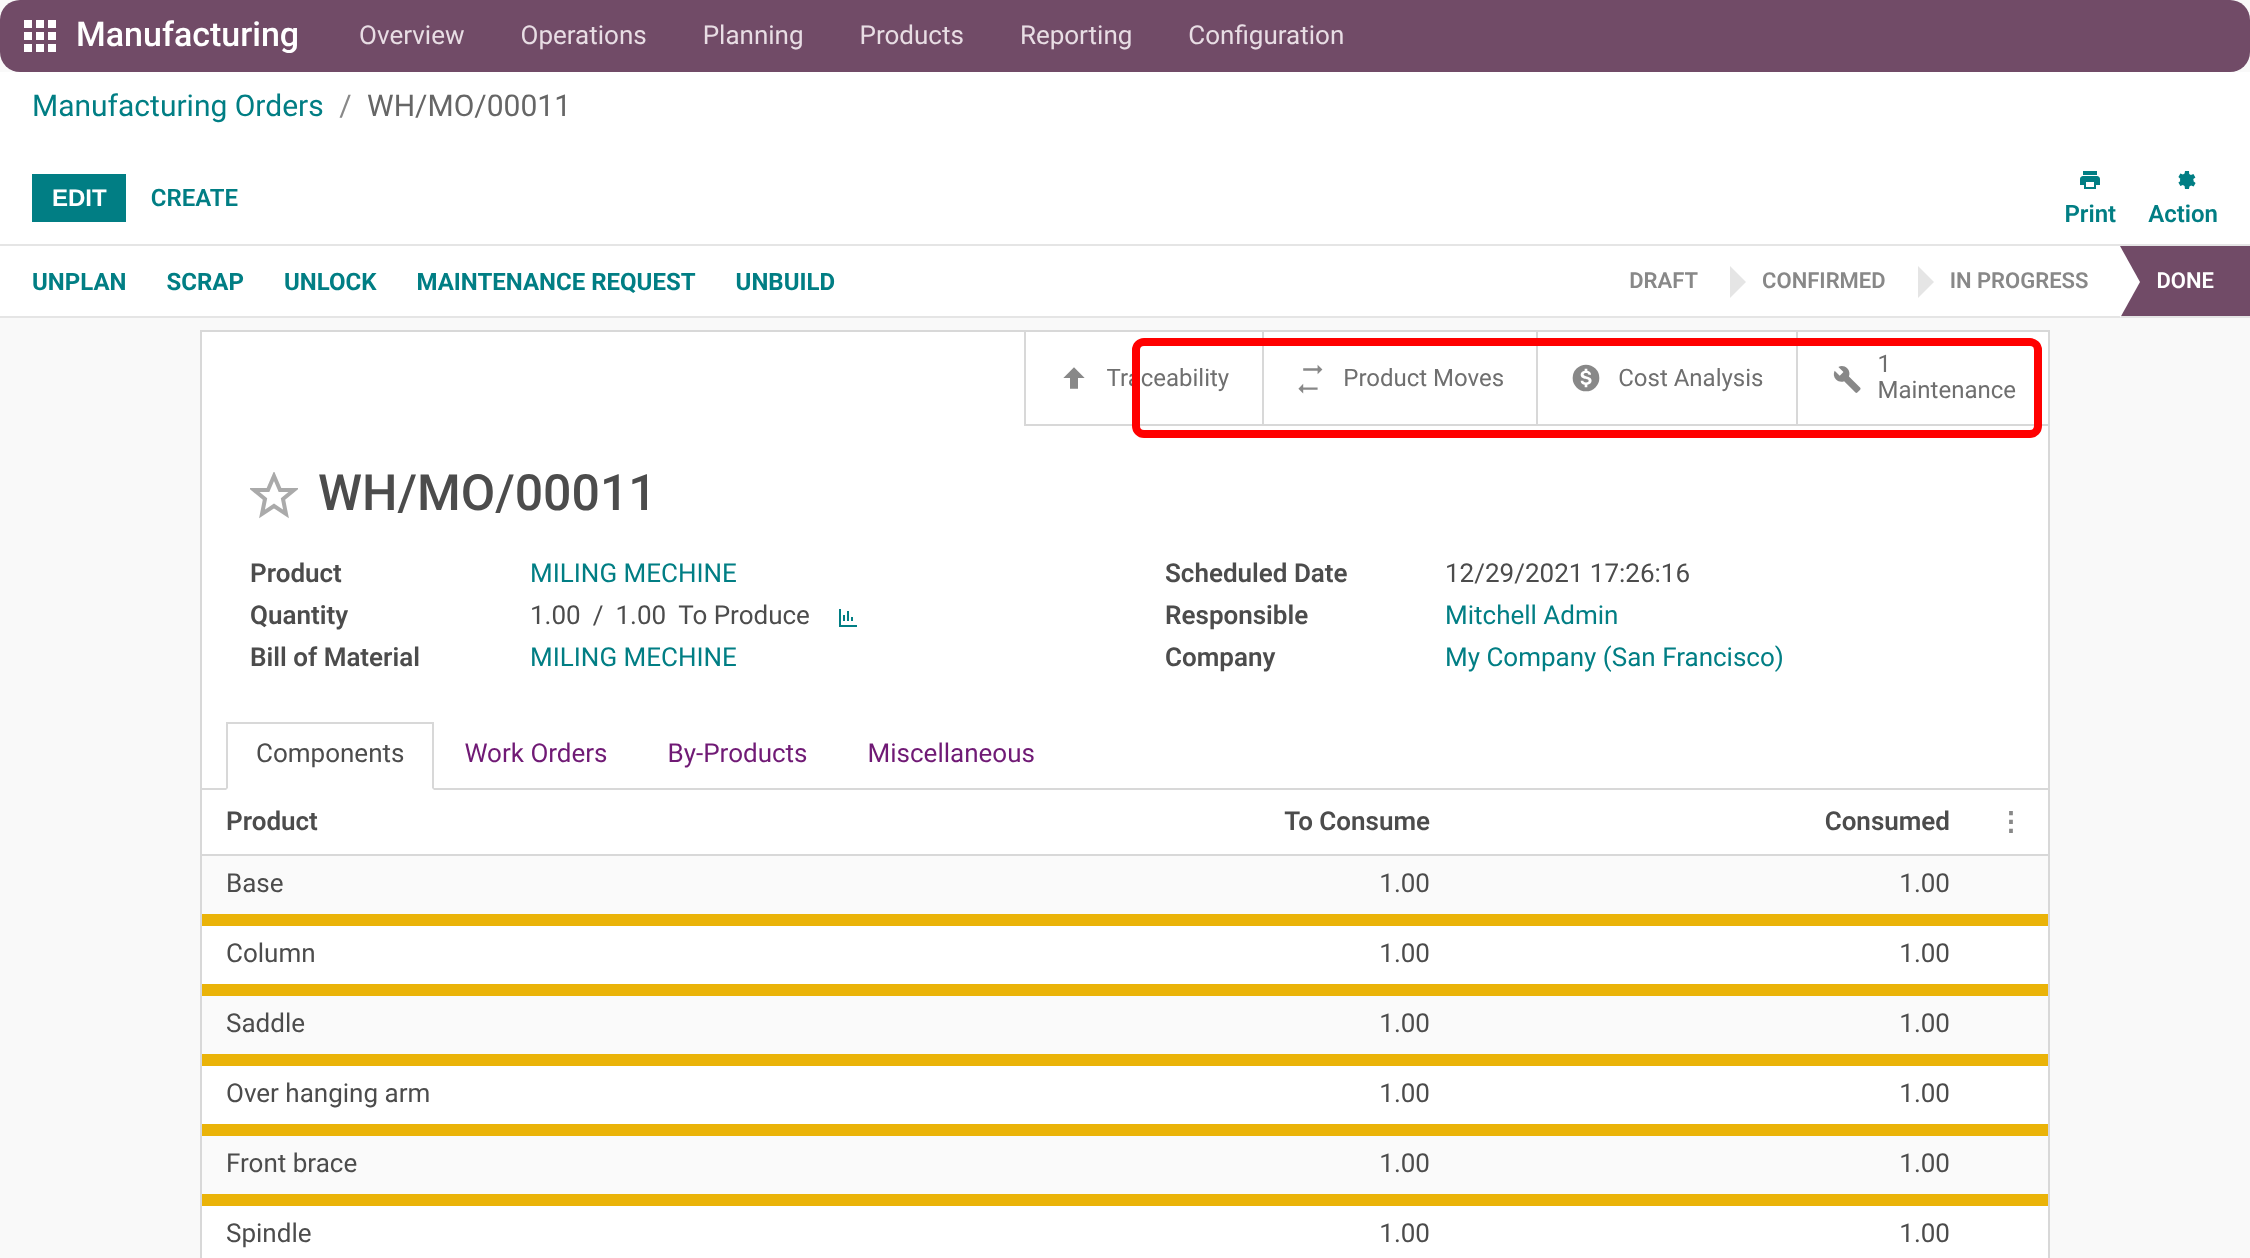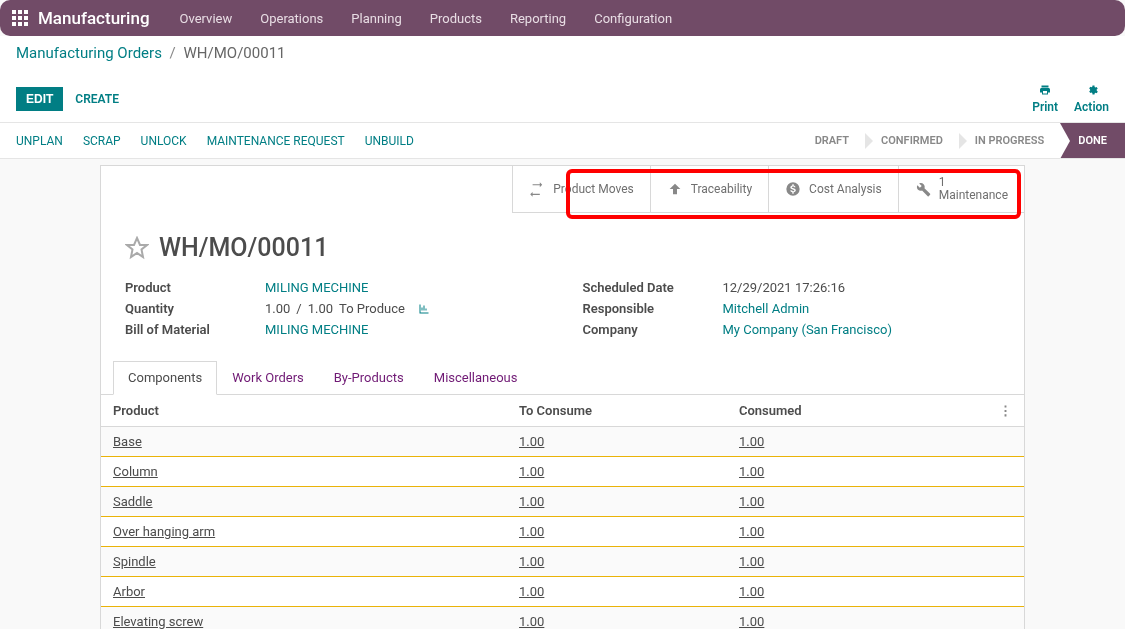--- a/index.html
+++ b/index.html
@@ -18,21 +18,21 @@
 
 .controlbar { display: flex; align-items: center; justify-content: space-between; padding-bottom: 8px; }
 .controlbar-left { display: flex; align-items: center; gap: 12px; }
 .btn-edit { background: #017e84; color: #fff; border: none; padding: 5px 10px; font-size: 12px; font-weight: 600; cursor: pointer; }
 .btn-create { color: #017e84; font-size: 12px; font-weight: 600; cursor: pointer; }
 .controlbar-right { display: flex; align-items: center; gap: 16px; color: #017e84; font-size: 12px; font-weight: 600; }
 .ctrl-link { cursor: pointer; display: inline-flex; align-items: center; gap: 4px; flex-direction: column; }
 
 .statusbar { background: #fff; border-bottom: 1px solid #e5e5e5; display: flex; justify-content: space-between; align-items: center; padding: 0 0 0 16px; height: 36px; }
 .statusbar-left { display: flex; gap: 20px; }
-.status-action { color: #017e84; font-size: 12px; font-weight: 400; cursor: pointer; }
+.status-action { color: #017e84; font-size: 12px; font-weight: 700; cursor: pointer; }
 .statusbar-right { display: flex; align-items: center; height: 100%; }
 .stage { color: #888; font-size: 11px; font-weight: 600; padding: 0 16px; height: 100%; display: flex; align-items: center; position: relative; }
 .stage-arrow::after { content: ""; position: absolute; right: -8px; top: 50%; transform: translateY(-50%); width: 0; height: 0; border-top: 8px solid transparent; border-bottom: 8px solid transparent; border-left: 8px solid #e5e5e5; }
 .stage.active { background: #714b67; color: #fff; padding: 0 18px; }
 .stage.active::before { content: ""; position: absolute; left: 0; top: 0; width: 0; height: 0; border-top: 18px solid transparent; border-bottom: 18px solid transparent; border-left: 10px solid #fff; }
 
 .sheet-wrap { padding: 0 100px; margin-top: 6px; }
 .sheet { background: #fff; border: 1px solid #d8d8d8; position: relative; }
 
 .stat-row { display: flex; justify-content: flex-end; border-bottom: none; }
@@ -56,22 +56,22 @@
 .fval .link { color: #017e84; cursor: pointer; }
 .fval .qty { display: inline-flex; align-items: center; gap: 6px; }
 .fval .chart-icon { color: #017e84; margin-left: 6px; }
 
 .tabs { display: flex; border-bottom: 1px solid #d8d8d8; padding: 0 12px; }
 .tab { padding: 8px 14px; font-size: 13px; color: #701a75; cursor: pointer; border: 1px solid transparent; }
 .tab.active { border: 1px solid #d8d8d8; border-bottom: 1px solid #fff; margin-bottom: -1px; color: #4c4c4c; background: #fff; }
 
 .comp-table { width: 100%; border-collapse: collapse; margin-bottom: 30px; }
 .comp-table th { text-align: left; font-weight: 600; font-size: 13px; padding: 8px 12px; border-bottom: 1px solid #d8d8d8; }
-.comp-table th.num, .comp-table td.num { text-align: left; }
-.comp-table td { padding: 7px 12px; border-bottom: 1px solid #eab308; font-size: 13px; text-decoration: underline; }
+.comp-table th.num, .comp-table td.num { text-align: right; }
+.comp-table td { padding: 7px 12px; border-bottom: 6px solid #eab308; font-size: 13px; }
 .comp-table tbody tr:nth-child(odd) { background: #fafafa; }
 .col-opt { width: 20px; text-align: center; cursor: pointer; color: #888; }
 
 svg { display: block; }
 </style>
 </head>
 <body>
 
 <div class="topnav">
   <span class="apps-icon">
@@ -143,32 +143,32 @@
     <span class="stage active">DONE</span>
   </div>
 </div>
 
 <div class="sheet-wrap">
   <div class="sheet">
     <div class="stat-row">
       <div class="stat-btn">
         <span class="icon">
             <svg width="16" height="16" viewBox="0 0 24 24" fill="#888">
-              <path d="M6 16l-4 4 4 4v-3h12v-2H6v-3zm12-16v3H6v2h12v3l4-4-4-4z" transform="translate(0 2) scale(0.9)"></path>
-            </svg>
-          </span>
-        <span>Product Moves</span>
+              <path d="M12 4l-8 8h5v8h6v-8h5z"></path>
+            </svg>
+          </span>
+        <span>Traceability</span>
       </div>
       <div class="stat-btn">
         <span class="icon">
             <svg width="16" height="16" viewBox="0 0 24 24" fill="#888">
-              <path d="M12 4l-8 8h5v8h6v-8h5z"></path>
-            </svg>
-          </span>
-        <span>Traceability</span>
+              <path d="M6 16l-4 4 4 4v-3h12v-2H6v-3zm12-16v3H6v2h12v3l4-4-4-4z" transform="translate(0 2) scale(0.9)"></path>
+            </svg>
+          </span>
+        <span>Product Moves</span>
       </div>
       <div class="stat-btn">
         <span class="icon">
             <svg width="16" height="16" viewBox="0 0 24 24" fill="#888">
               <path d="M12 2a10 10 0 100 20 10 10 0 000-20zm1 15v2h-2v-2c-1.5-.2-3-1-3-3h2c0 .8.7 1.3 2 1.3s2-.5 2-1.2c0-.8-.8-1.1-2.4-1.5C9.9 12.2 8 11.6 8 9.5c0-1.6 1.3-2.6 3-2.9V5h2v1.6c1.6.3 2.8 1.3 2.8 2.9h-2c0-.7-.6-1.2-1.8-1.2-1.2 0-1.8.5-1.8 1.1 0 .7.8 1 2.3 1.4 1.8.5 3.7 1.1 3.7 3.2 0 1.7-1.4 2.7-3.2 3z"></path>
             </svg>
           </span>
         <span>Cost Analysis</span>
       </div>
       <div class="stat-btn">
@@ -272,20 +272,26 @@
             <td class="num">1.00</td>
             <td class="col-opt"></td>
           </tr>
           <tr>
             <td>Over hanging arm</td>
             <td class="num">1.00</td>
             <td class="num">1.00</td>
             <td class="col-opt"></td>
           </tr>
           <tr>
+            <td>Front brace</td>
+            <td class="num">1.00</td>
+            <td class="num">1.00</td>
+            <td class="col-opt"></td>
+          </tr>
+          <tr>
             <td>Spindle</td>
             <td class="num">1.00</td>
             <td class="num">1.00</td>
             <td class="col-opt"></td>
           </tr>
           <tr>
             <td>Arbor</td>
             <td class="num">1.00</td>
             <td class="num">1.00</td>
             <td class="col-opt"></td>

